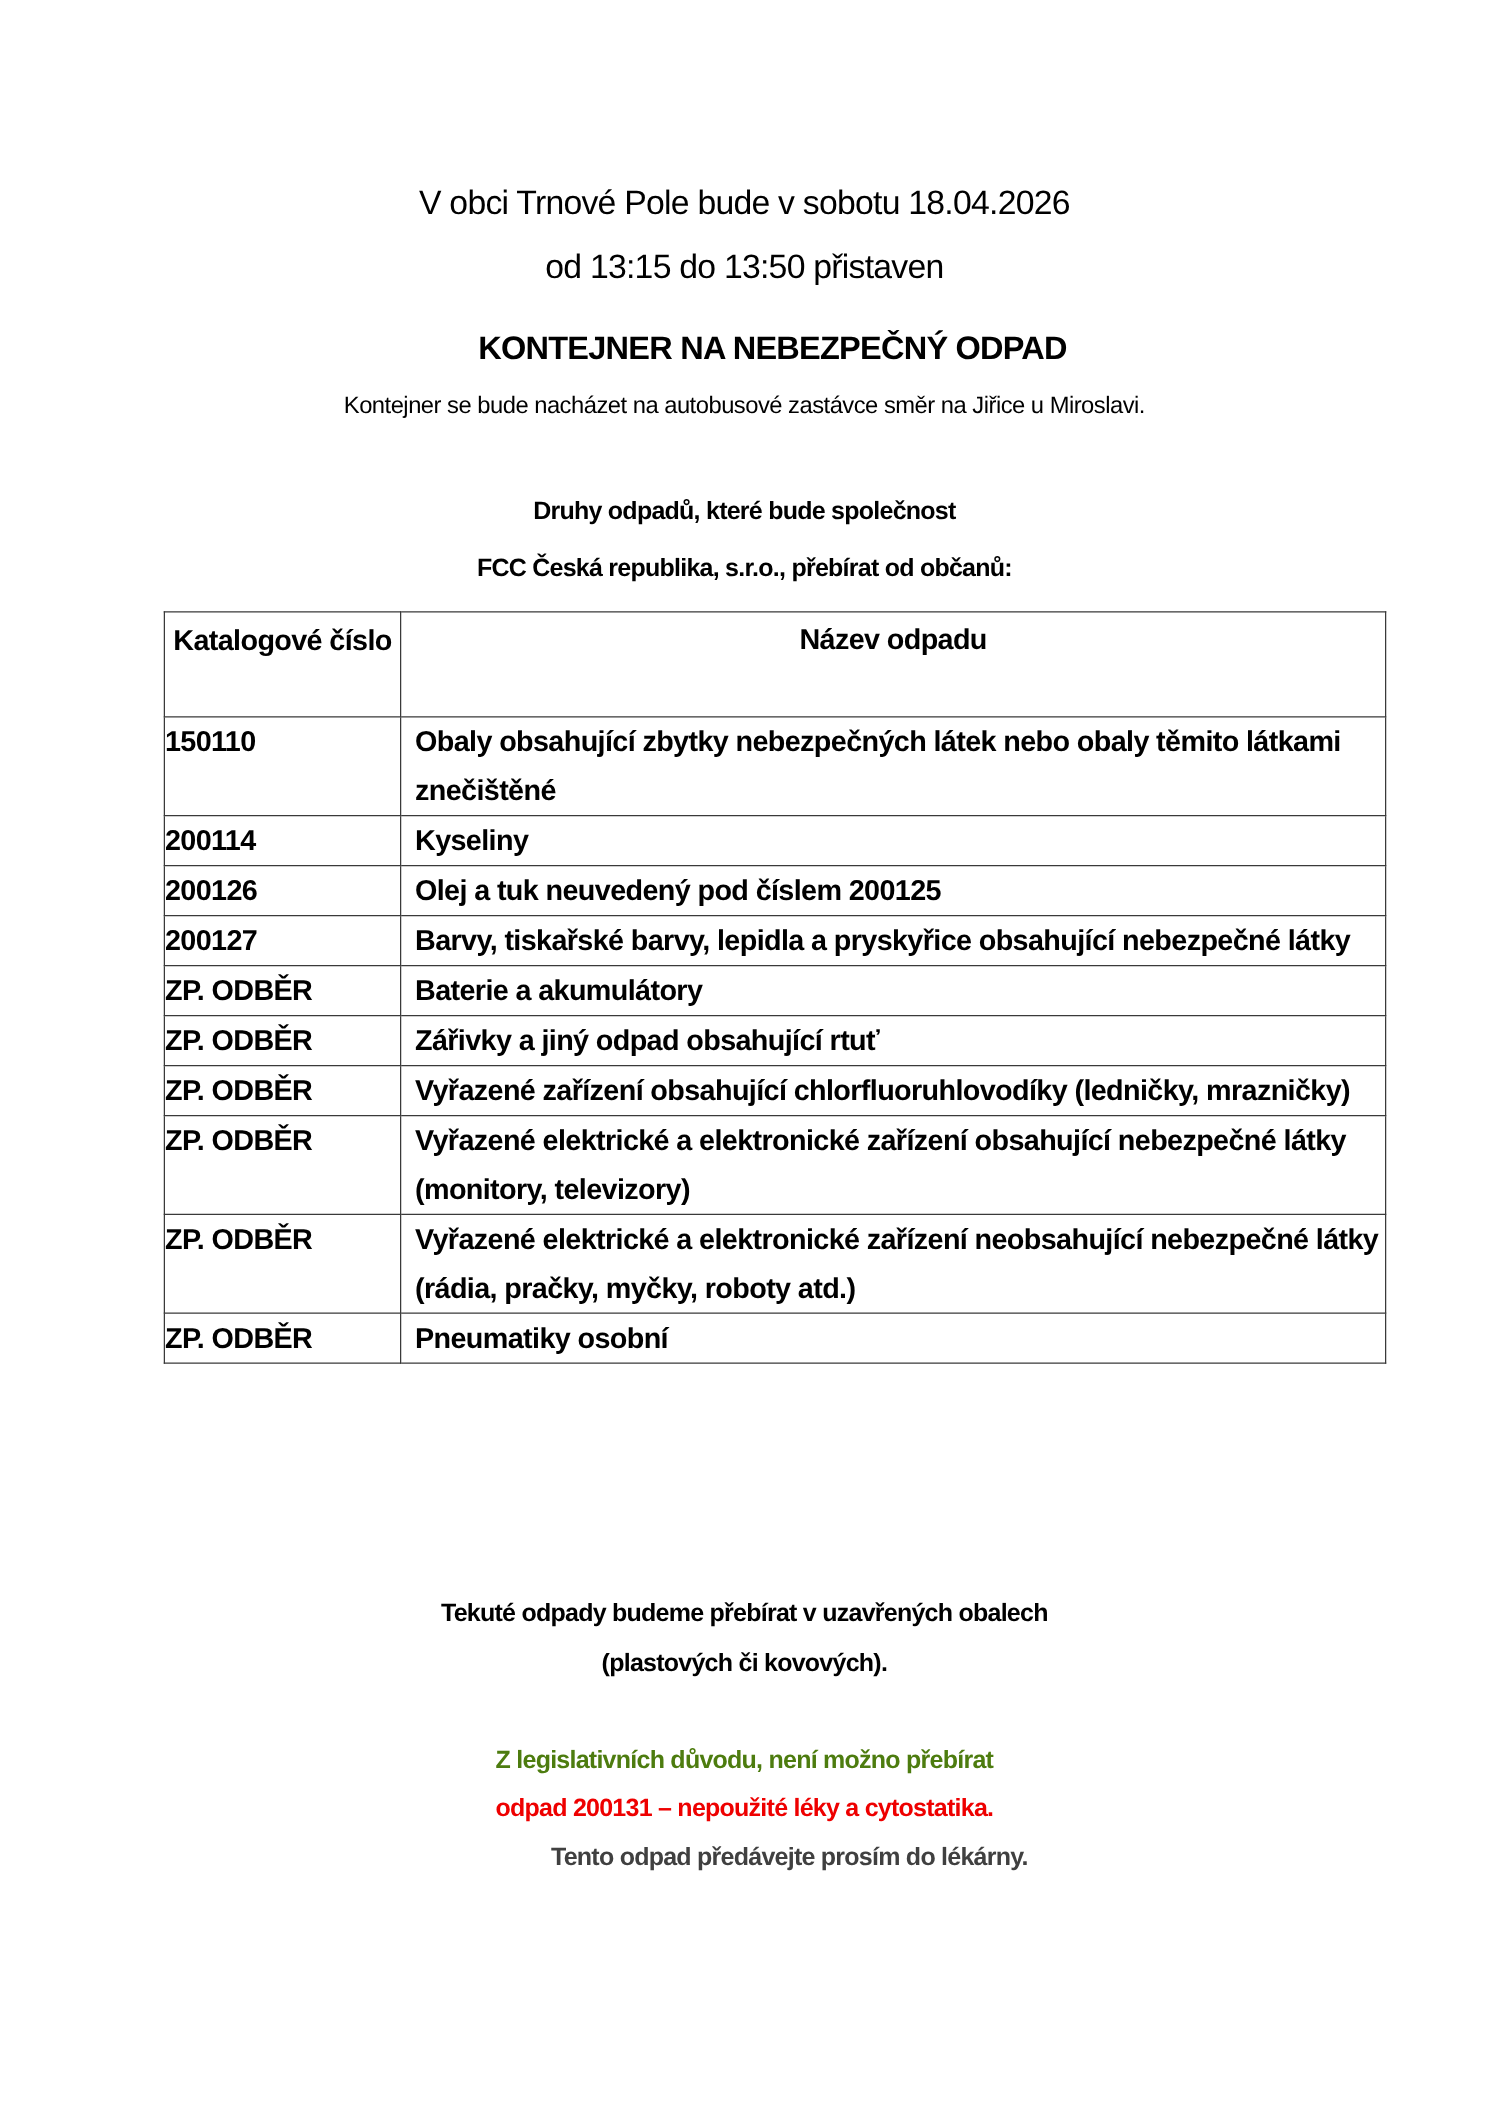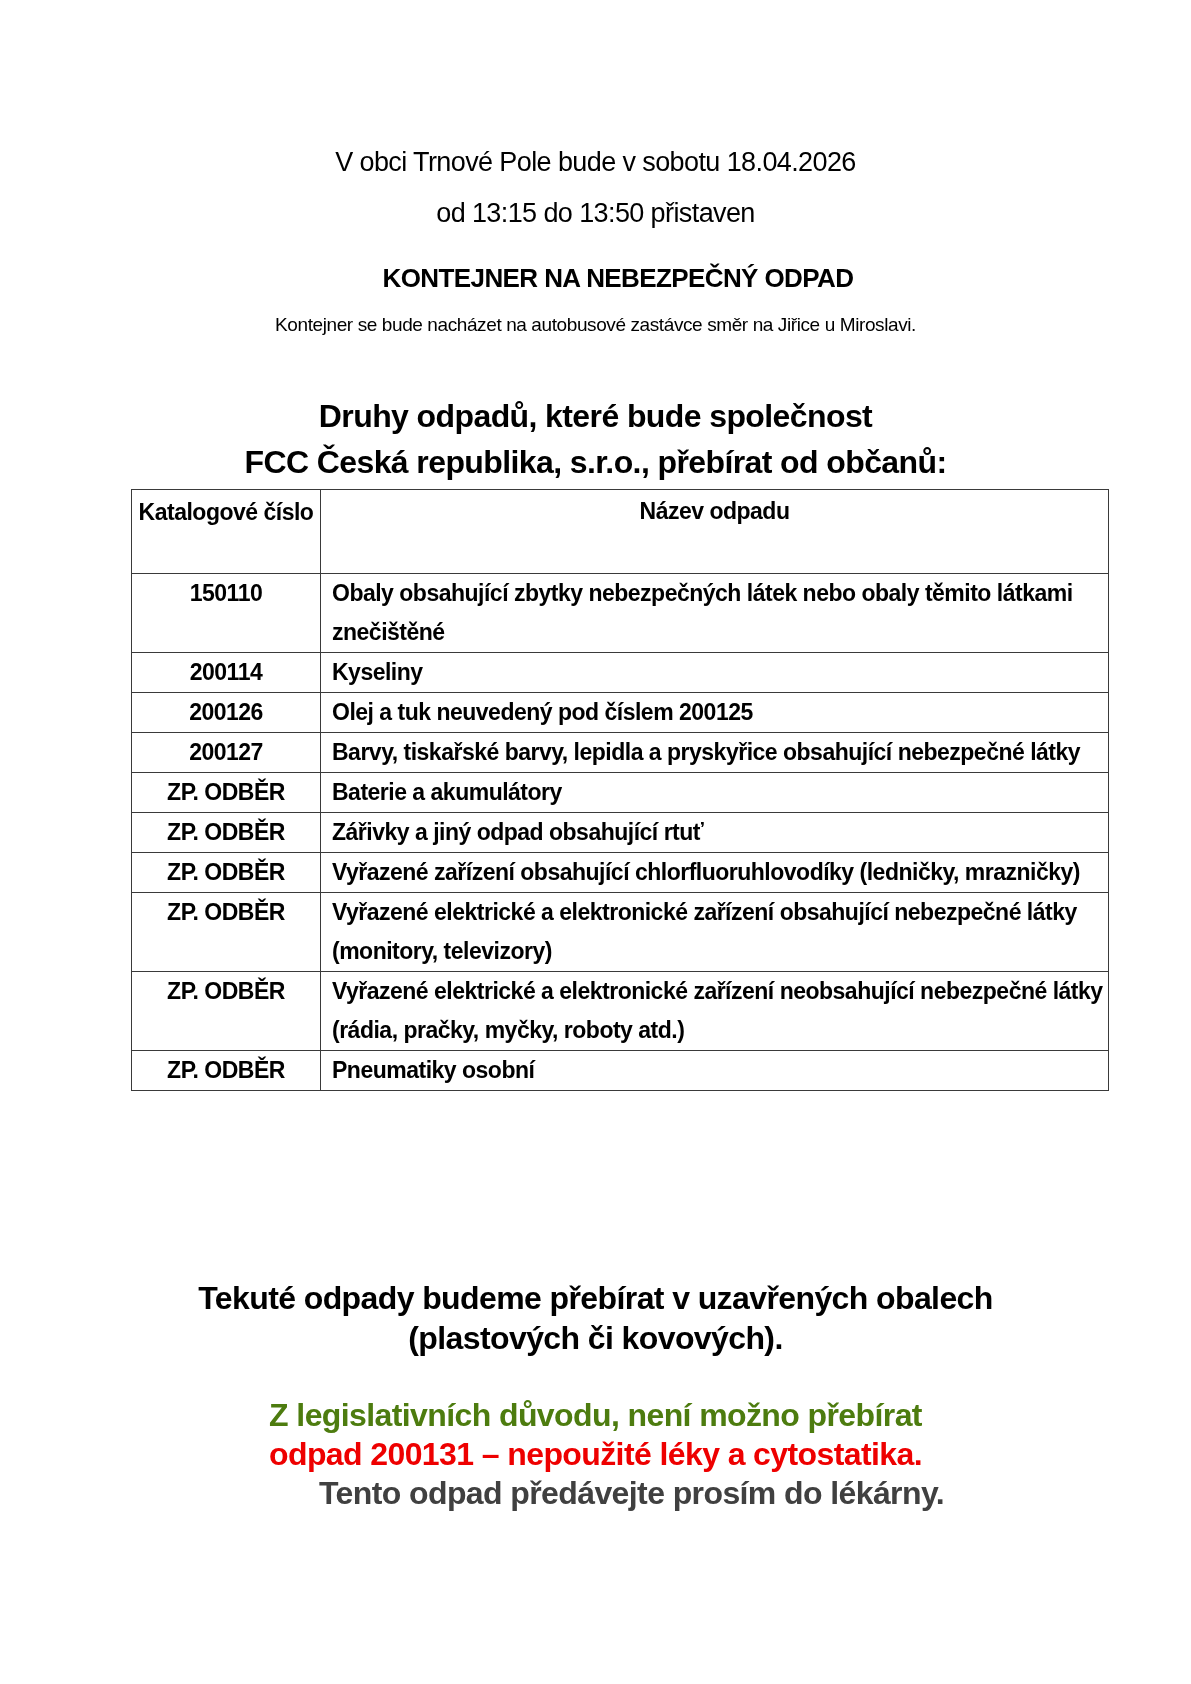--- a/index.html
+++ b/index.html
@@ -2,27 +2,27 @@
 <html><head>
 <meta charset="utf-8">
 <style>
   html, body { margin: 0; padding: 0; background: #ffffff; }
   body { width: 1191px; height: 1684px; position: relative; overflow: hidden;
          font-family: "Liberation Sans", sans-serif; color: #000; }
   .line { position: absolute; left: 0; width: 1191px; text-align: center; white-space: nowrap; }
   .intro { font-size: 27px; letter-spacing: -0.6px; }
   .heading { font-size: 26px; font-weight: bold; letter-spacing: -0.6px; }
   .sub { font-size: 19px; letter-spacing: -0.4px; }
-  .boldc { font-size: 32px; font-weight: bold; letter-spacing: -0.6px; }
+  .boldc { font-size: 20px; font-weight: bold; letter-spacing: -0.6px; }
   .red { color: #ee0000; }
   table.waste { position: absolute; left: 131px; top: 489px; width: 978px;
                 border-collapse: collapse; font-size: 23px; font-weight: bold; letter-spacing: -0.5px; }
   table.waste td, table.waste th { border: 1.5px solid #3a3a3a; vertical-align: top; line-height: 39px; padding: 0; }
   table.waste th { font-weight: bold; text-align: center; padding-top: 2px; }
-  td.code { width: 188px; text-align: center; }
+  td.code { width: 188px; text-align: left; }
   td.name { padding-left: 11px !important; text-align: left; }
 </style>
 </head>
 <body>
 
 <div class="line intro" style="top:147px;">V obci Trnové Pole bude v sobotu 18.04.2026</div>
 <div class="line intro" style="top:198px;">od 13:15 do 13:50 přistaven</div>
 <div class="line heading" style="top:263px; padding-left:45px; box-sizing:border-box;">KONTEJNER NA NEBEZPEČNÝ ODPAD</div>
 <div class="line sub" style="top:314px;">Kontejner se bude nacházet na autobusové zastávce směr na Jiřice u Miroslavi.</div>
 <div class="line boldc" style="top:398px;">Druhy odpadů, které bude společnost</div>

